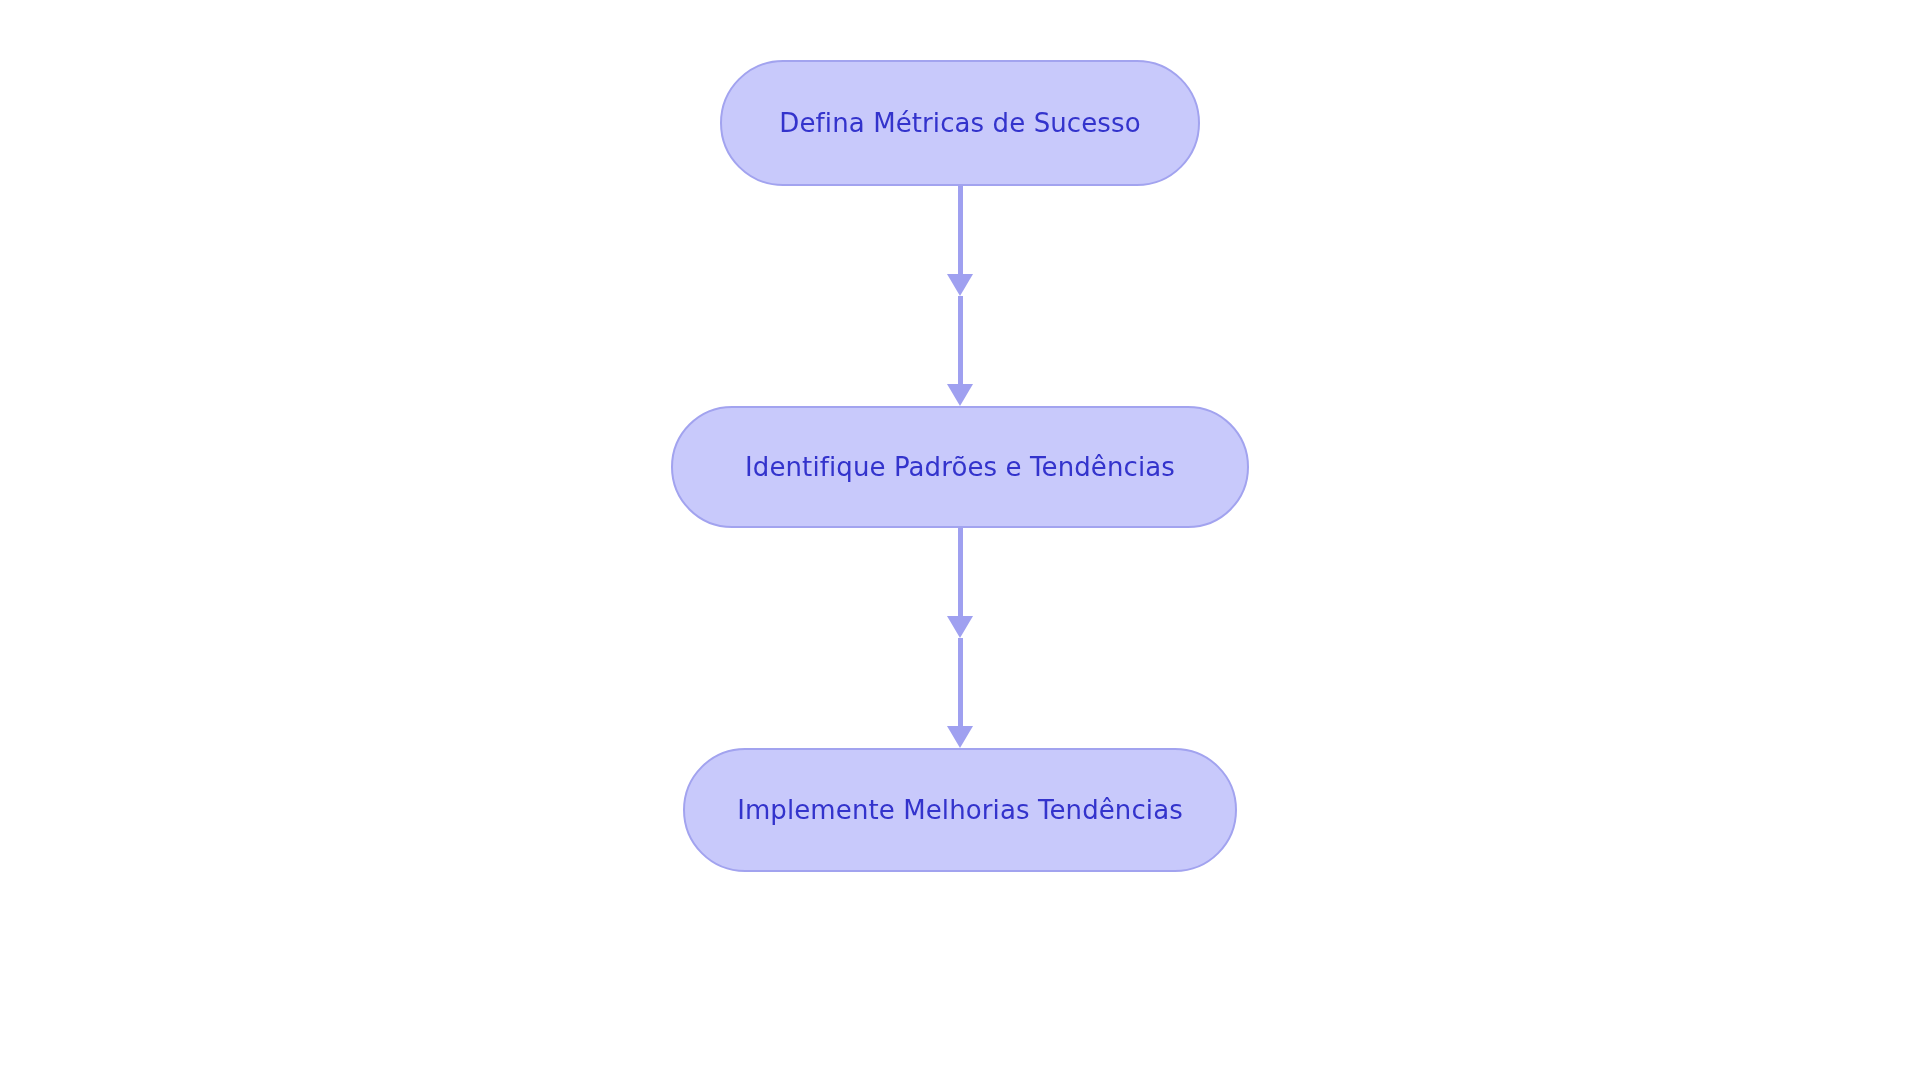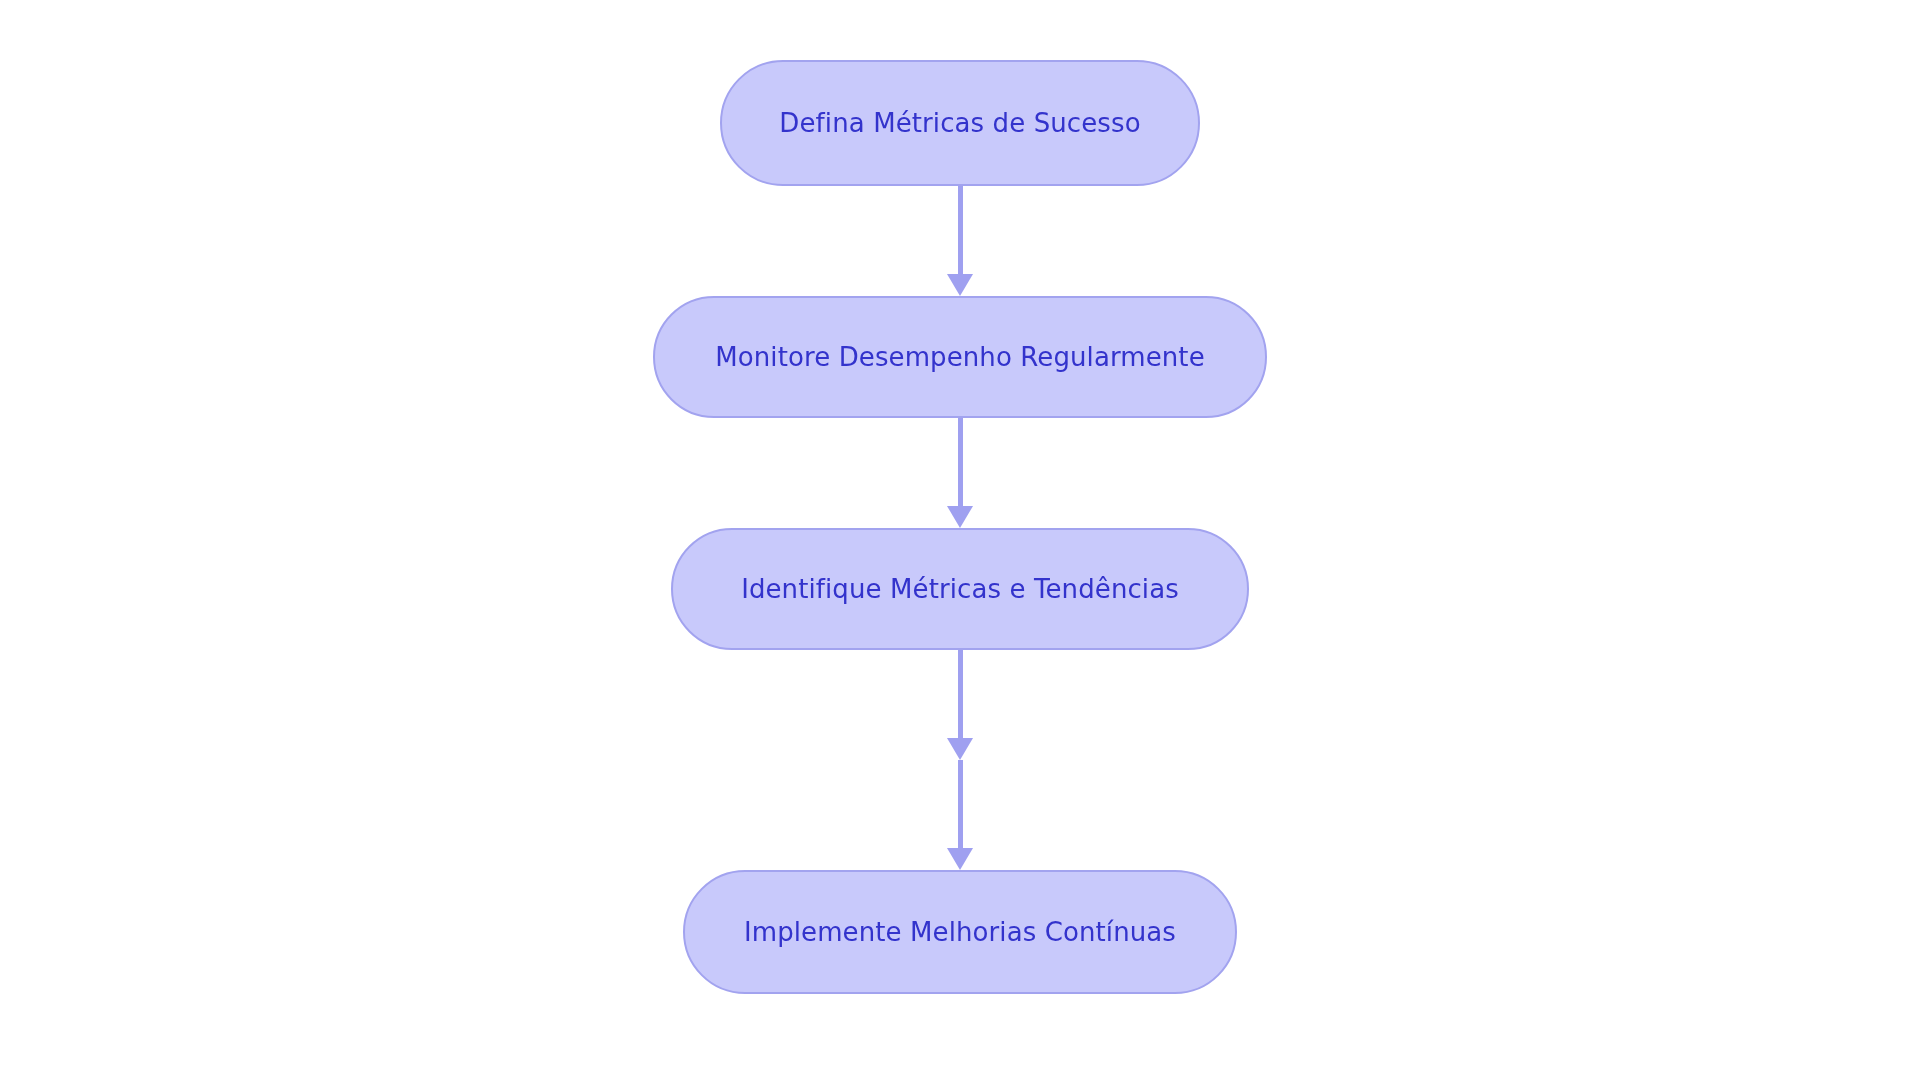--- a/index.html
+++ b/index.html
@@ -99,42 +99,39 @@
 
     <div class="node node-0">
       <span class="node-label">Defina Métricas de Sucesso</span>
     </div>
 
     <div class="connector">
       <div class="connector-line"></div>
       <div class="connector-head"></div>
     </div>
 
-    <div class="node node-1">
-      <span class="node-label">Monitore Desempenho Regularmente</span>
-    </div>
 
     <div class="connector">
       <div class="connector-line"></div>
       <div class="connector-head"></div>
     </div>
 
     <div class="node node-2">
-      <span class="node-label">Identifique Métricas e Tendências</span>
+      <span class="node-label">Identifique Padrões e Tendências</span>
     </div>
 
     <div class="connector">
       <div class="connector-line"></div>
       <div class="connector-head"></div>
     </div>
 
 
     <div class="connector">
       <div class="connector-line"></div>
       <div class="connector-head"></div>
     </div>
 
     <div class="node node-4">
-      <span class="node-label">Implemente Melhorias Contínuas</span>
+      <span class="node-label">Implemente Melhorias Tendências</span>
     </div>
 
   </div>
 </div>
 
 </body></html>

